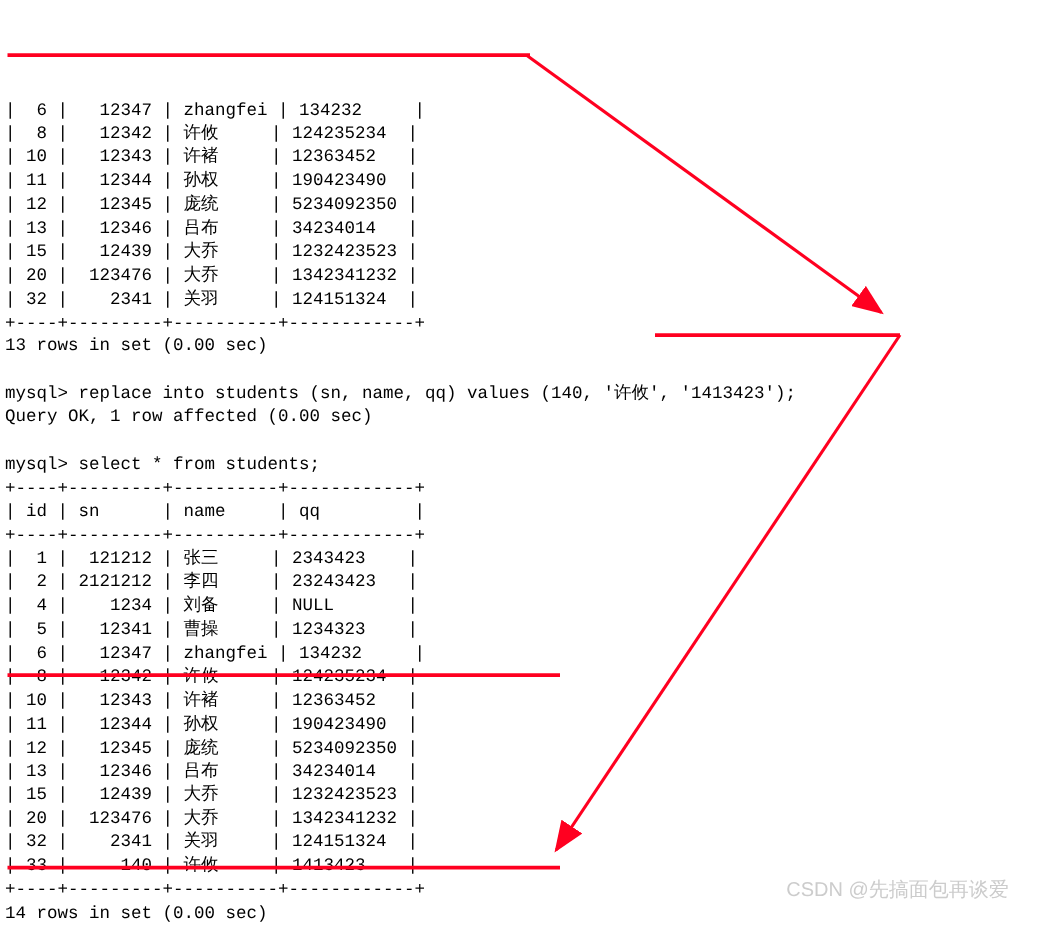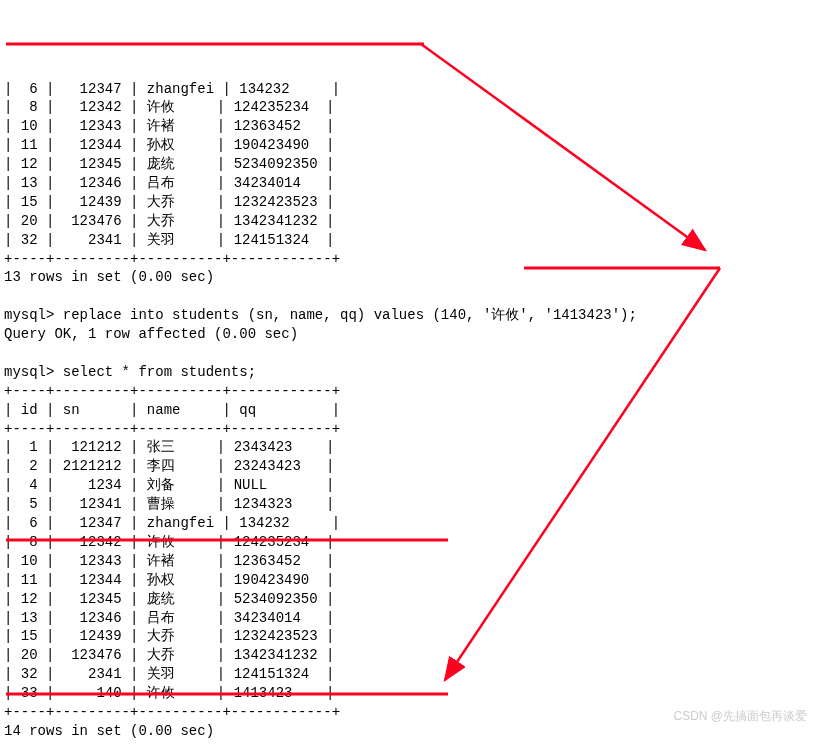--- a/index.html
+++ b/index.html
@@ -15,21 +15,21 @@
       width: 837px;
       height: 744px;
       box-sizing: border-box;
     }
     .watermark {
       position: absolute;
       right: 30px;
       bottom: 20px;
       color: #ccc;
       font-family: sans-serif;
-      font-size: 12px;
+      font-size: 16px;
       white-space: nowrap;
     }
     svg.overlay {
       position: absolute;
       left: 0;
       top: 0;
       pointer-events: none;
     }
   </style>
 </head>

